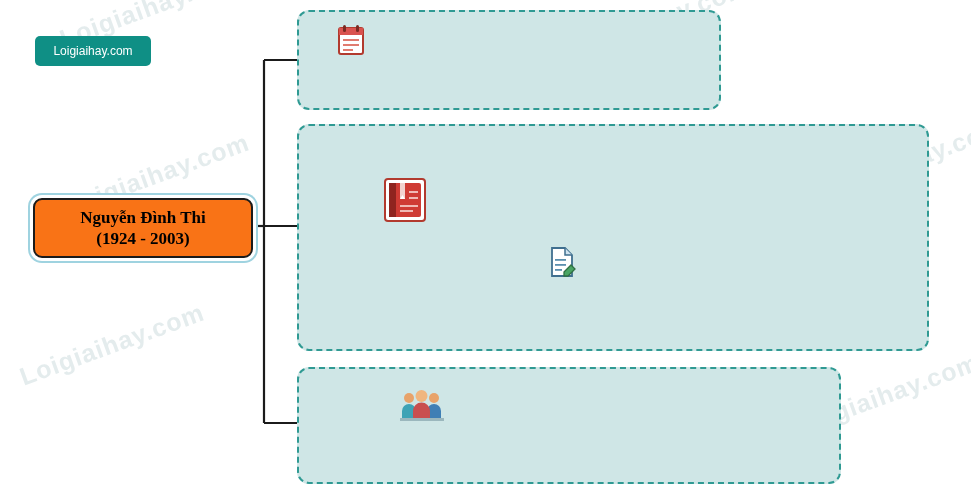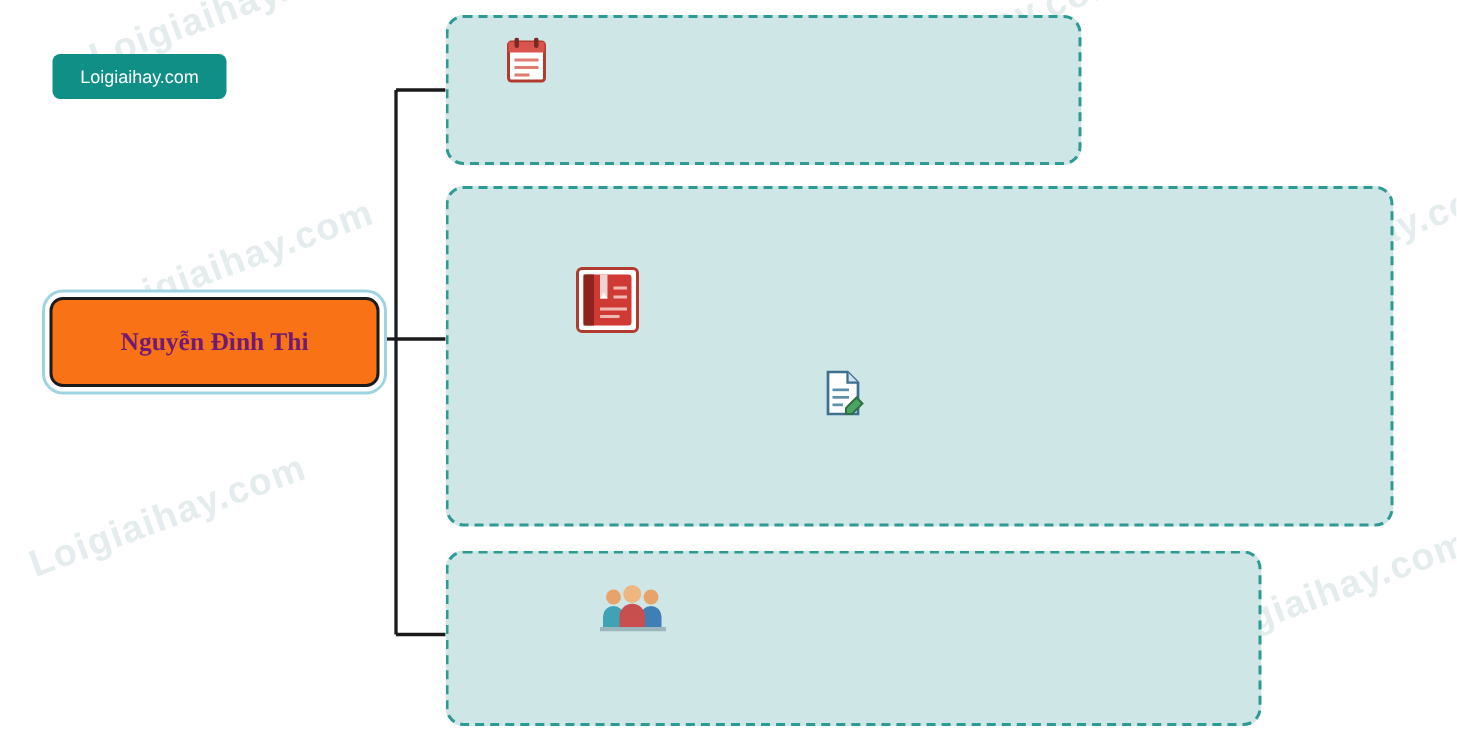--- a/index.html
+++ b/index.html
@@ -61,21 +61,21 @@
     height: 56px;
     background: #f97316;
     border: 2px solid #1b1b1b;
     border-radius: 9px;
     box-shadow: 0 0 0 3px #ffffff, 0 0 0 5px #9fd3e0;
     display: flex;
     flex-direction: column;
     align-items: center;
     justify-content: center;
     z-index: 5;
-    color: #701a75;
+    color: #000000;
     font-size: 17px;
     font-weight: 700;
     line-height: 1.25;
   }
   .branch {
     position: absolute;
     background: #cfe6e6;
     border: 2px dashed #2f9a93;
     border-radius: 12px;
     z-index: 3;
@@ -168,20 +168,21 @@
     <g fill="none" stroke="#1b1b1b" stroke-width="1.5">
       <path d="M525 423 H537"></path>
       <path d="M537 402 V449"></path>
       <path d="M537 402 H549"></path>
       <path d="M537 449 H549"></path>
     </g>
   </svg>
 
   <div class="root-node">
     <div>Nguyễn Đình Thi</div>
+    <div>(1924 - 2003)</div>
   </div>
 
   <div class="branch" id="branch-1"></div>
 
   <div class="icon-box" style="left:334px; top:24px; width:34px; height:34px; z-index:4;">
     <svg width="30" height="32" viewBox="0 0 30 32">
       <rect x="3" y="3" width="24" height="26" rx="2" fill="#ffffff" stroke="#b23a2e" stroke-width="2"></rect>
       <rect x="3" y="3" width="24" height="7" fill="#d9534f"></rect>
       <rect x="7" y="0" width="3" height="7" rx="1.5" fill="#7a2a22"></rect>
       <rect x="20" y="0" width="3" height="7" rx="1.5" fill="#7a2a22"></rect>

